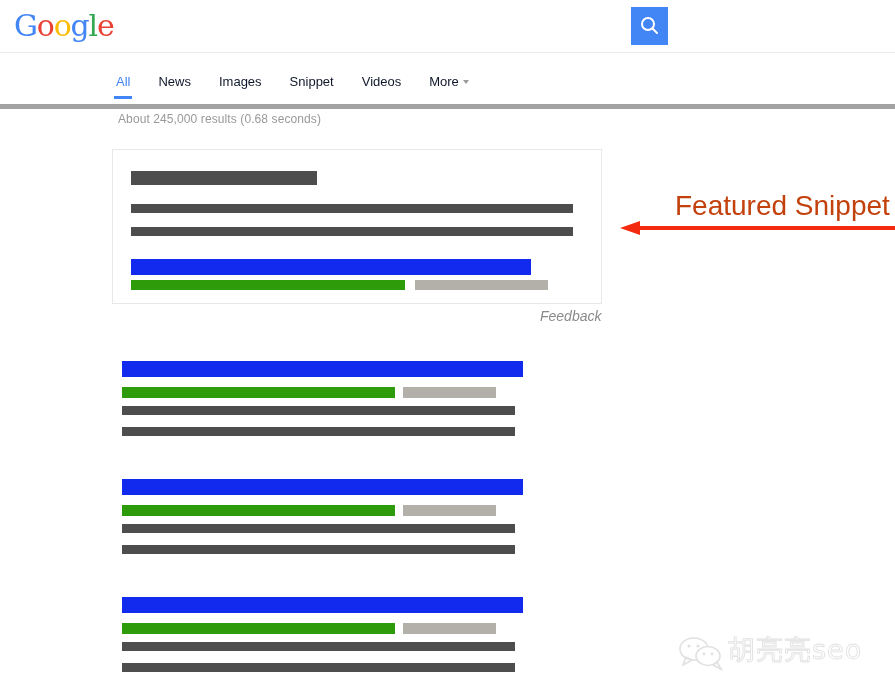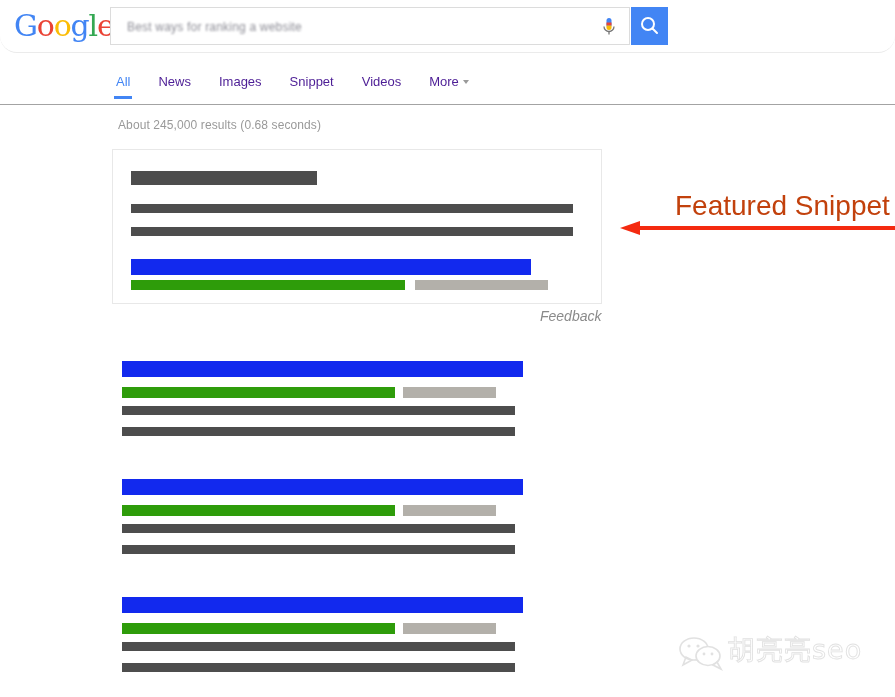--- a/index.html
+++ b/index.html
@@ -15,21 +15,20 @@
     overflow: hidden;
     -webkit-font-smoothing: antialiased;
   }
 
   
   .header {
     position: relative;
     height: 52px;
     background: #ffffff;
     border-bottom: 1px solid #ebebeb;
-    border-radius: 17px;
   }
   .logo {
     position: absolute;
     left: 14px;
     top: 11px;
     font-family: "DejaVu Serif", serif;
     font-size: 30px;
     letter-spacing: -1.2px;
     line-height: 30px;
     user-select: none;
@@ -82,34 +81,34 @@
     height: 38px;
     background: #4285f4;
     cursor: pointer;
     box-sizing: border-box;
   }
 
   
   .navbar {
     position: relative;
     height: 51px;
-    border-bottom: 1px solid #a3a3a3;
+    border-bottom: 5px solid #a3a3a3;
     background: #fff;
   }
   .nav-inner {
     position: absolute;
     left: 116px;
     top: 0;
     height: 51px;
     display: flex;
     align-items: flex-start;
   }
   .nav-item {
     font-size: 13px;
-    color: #4c1d95;
+    color: #0f172a;
     padding: 21px 0 0 0;
     margin-right: 28px;
     position: relative;
     cursor: pointer;
     white-space: nowrap;
   }
   .nav-item.active {
     color: #4285f4;
   }
   .nav-item.active:after {
@@ -127,21 +126,21 @@
     border-left: 3.5px solid transparent;
     border-right: 3.5px solid transparent;
     border-top: 4px solid #9a9a9a;
     vertical-align: 2px;
   }
 
   
   .results-stats {
     position: absolute;
     left: 118px;
-    top: 118px;
+    top: 112px;
     font-size: 12px;
     color: #999999;
     letter-spacing: 0.1px;
   }
 
   
   .bar { position: absolute; }
 
   
   .snippet-card {
@@ -205,32 +204,20 @@
 </style>
 </head>
 <body>
 
 <div class="header">
 
   <div class="logo">
     <span class="l-b">G</span><span class="l-r">o</span><span class="l-y">o</span><span class="l-b">g</span><span class="l-g">l</span><span class="l-r">e</span>
   </div>
 
-  <div class="searchbar">
-    <input class="search-input" type="text" value="Best ways for ranking a website" style="">
-    <span class="mic-btn">
-      <svg width="20" height="22" viewBox="0 0 20 22">
-        <rect x="7.5" y="2" width="5" height="9.5" rx="2.5" fill="#4285f4"></rect>
-        <path d="M7.5 6.5 h5 v3 h-5 z" fill="#ea4335"></path>
-        <path d="M7.5 9.5 h5 v2 a2.5 2.5 0 0 1 -5 0 z" fill="#fbbc05"></path>
-        <path d="M5 10.5 a5 5 0 0 0 10 0" fill="none" stroke="#757575" stroke-width="1.3"></path>
-        <line x1="10" y1="15.5" x2="10" y2="18.5" stroke="#757575" stroke-width="1.3"></line>
-      </svg>
-    </span>
-  </div>
 
   <div class="search-btn">
     <svg width="37" height="38" viewBox="0 0 37 38">
       <circle cx="17" cy="17" r="6" fill="none" stroke="#ffffff" stroke-width="2"></circle>
       <line x1="21.5" y1="21.5" x2="26" y2="26" stroke="#ffffff" stroke-width="2" stroke-linecap="round"></line>
     </svg>
   </div>
 </div>
 
 <div class="navbar">

